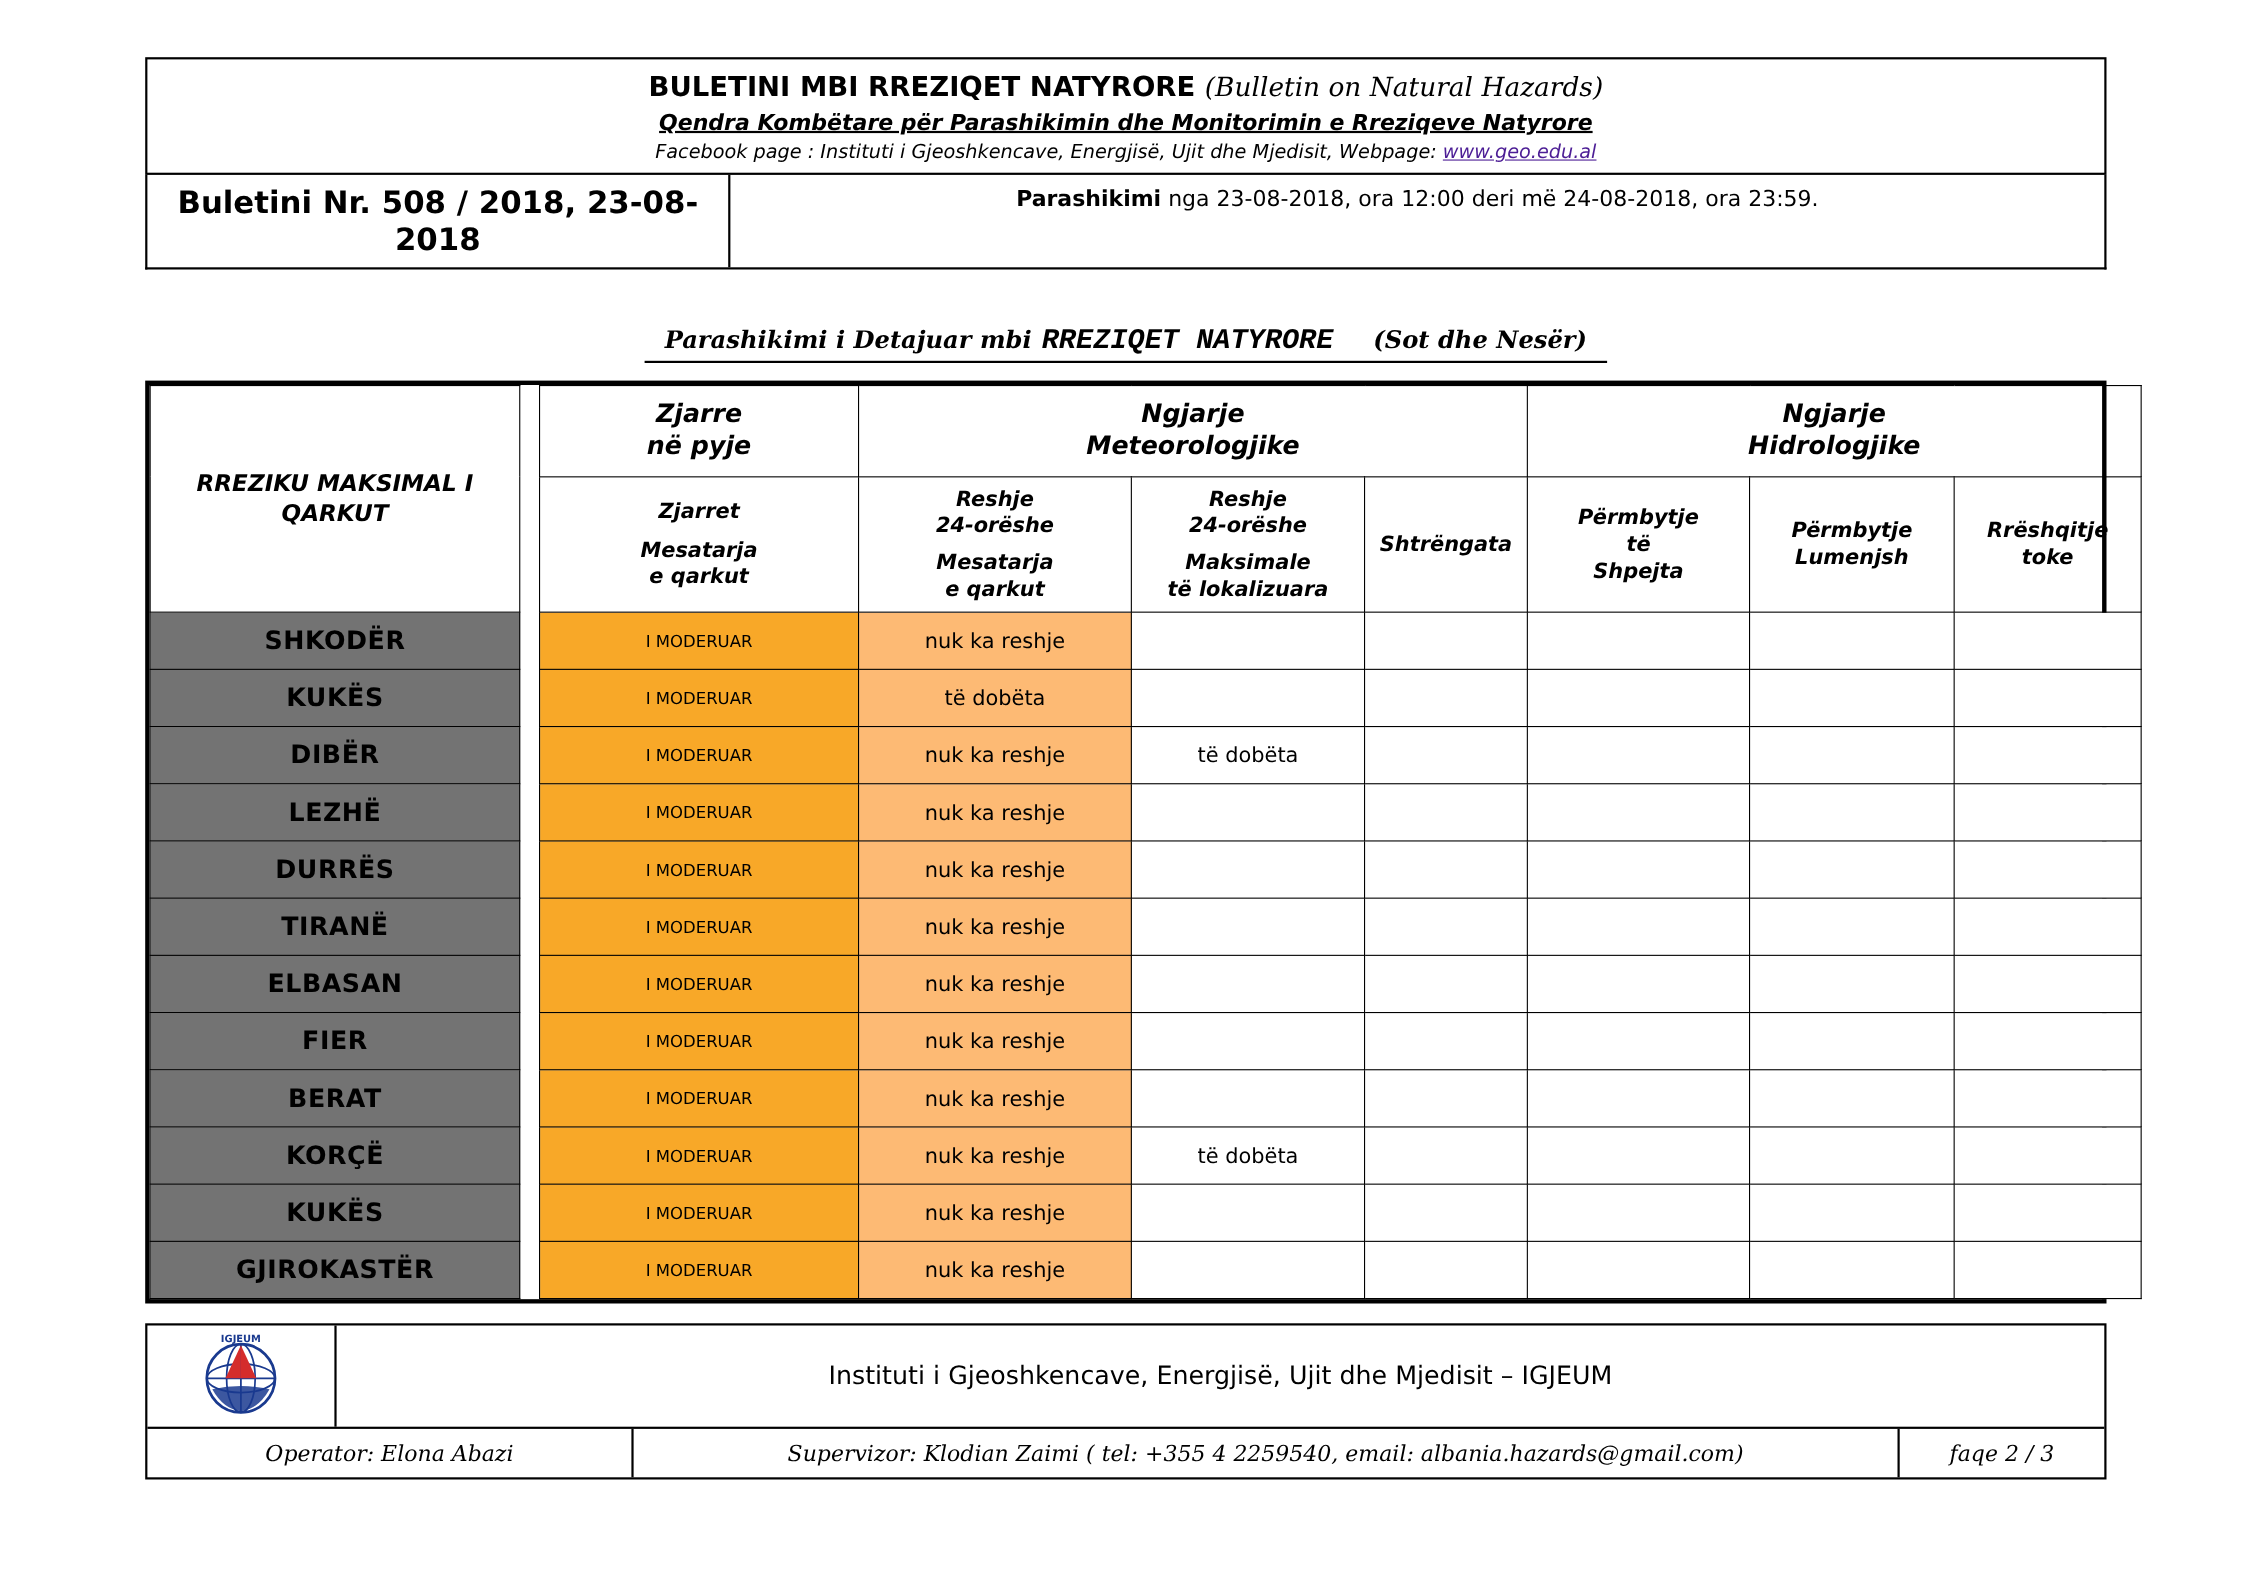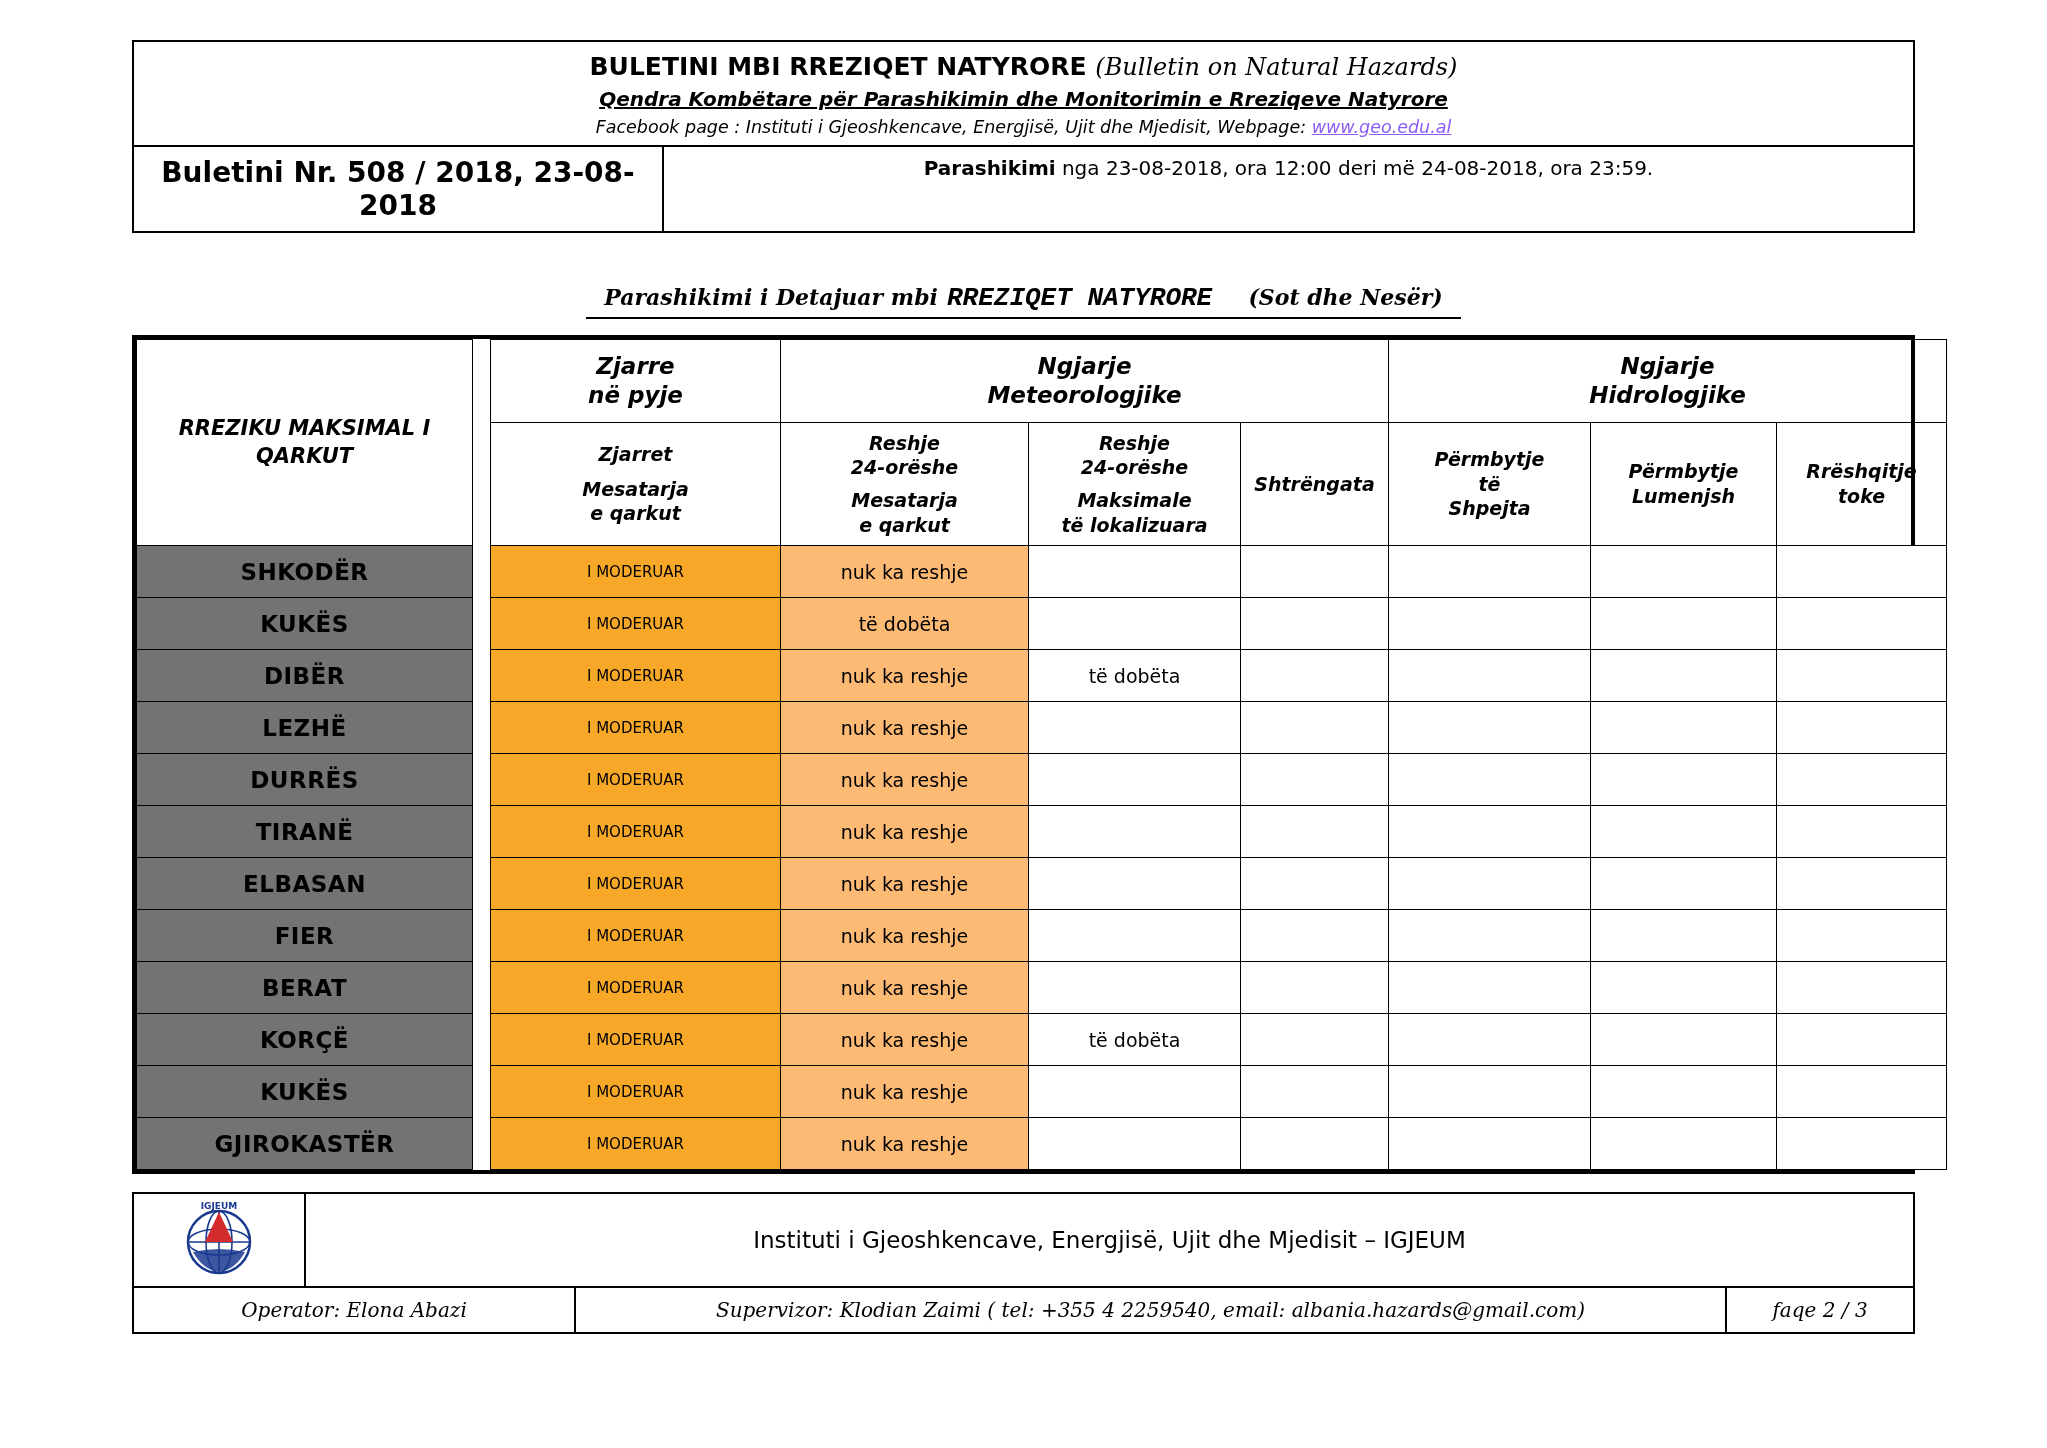--- a/index.html
+++ b/index.html
@@ -12,21 +12,21 @@
     height: 1448px;
     font-family: "DejaVu Sans", sans-serif;
     color: #000000;
     overflow: hidden;
   }
   .page {
     position: relative;
     width: 2047px;
     height: 1280px;
     box-sizing: border-box;
-    padding: 40px 132px 0 132px;
+    padding: 52px 132px 0 132px;
     border-radius: 22px;
   }
 
   
   .header-box {
     border: 2px solid #000;
     box-sizing: border-box;
     padding: 10px 8px 8px 8px;
     text-align: center;
   }
@@ -47,21 +47,21 @@
     font-style: italic;
     margin-top: 5px;
     text-decoration: underline;
   }
   .hdr-line3 {
     font-size: 17.5px;
     font-style: italic;
     margin-top: 6px;
   }
   .hdr-line3 .link {
-    color: #8b5cf6;
+    color: #4c1d95;
     text-decoration: underline;
     font-style: italic;
   }
 
   .subheader-row {
     display: flex;
     border: 2px solid #000;
     border-top: none;
     box-sizing: border-box;
   }

